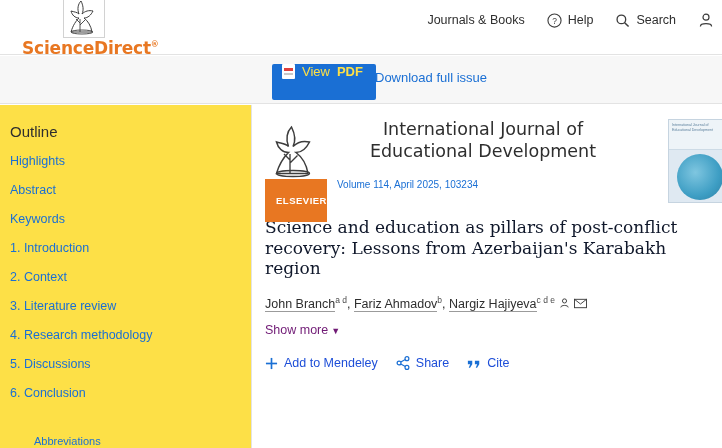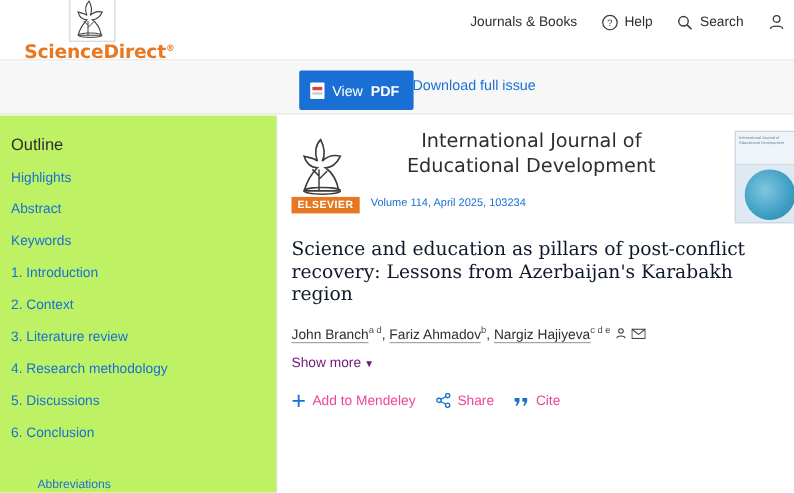--- a/index.html
+++ b/index.html
@@ -62,26 +62,26 @@
   .actionbar {
     position: absolute; top: 56px; left: 0;
     width: 722px; height: 48px;
     background: #f7f7f7;
     border-bottom: 1px solid #e3e3e3;
   }
   .viewpdf {
     position: absolute; left: 272px; top: 8px;
     height: 36px;
     background: #1a6fd4;
-    color: #ffffff;
+    color: #fde047;
     border: none;
     border-radius: 2px;
     padding: 0 13px 0 10px;
     font-size: 13px;
-    display: flex; align-items: center; gap: 7px;
+    display: flex; gap: 7px;
     cursor: pointer;
     font-family: "Liberation Sans", sans-serif;
   }
   .viewpdf .pdf-ico {
     width: 13px; height: 15px;
     background: #fff;
     border-radius: 1px;
     position: relative;
     display: inline-block;
   }
@@ -102,21 +102,21 @@
     position: absolute; left: 375px; top: 14px;
     font-size: 13px;
     color: #1a6fd4;
     cursor: pointer;
   }
 
   
   .sidebar {
     position: absolute; top: 105px; left: 0;
     width: 252px; height: 343px;
-    background: #bef264;
+    background: #fde047;
     border-right: 1px solid #e3e3e3;
     padding-top: 18px;
   }
   .outline-title {
     font-size: 15px;
     color: #2e2e2e;
     margin: 0 0 14px 10px;
   }
   .outline-item {
     font-size: 12.5px;
@@ -146,23 +146,24 @@
   .elsevier-logo .tree-box {
     width: 62px; height: 56px;
     display: flex; align-items: center; justify-content: center;
   }
   .elsevier-logo .name {
     background: #e87722;
     color: #fff;
     font-size: 9.5px;
     font-weight: bold;
     letter-spacing: 0.5px;
-    padding: 2px 0;
+    padding: 16px 0;
     width: 62px;
     font-family: "Liberation Sans", sans-serif;
+    text-align: right;
   }
   .journal-title {
     position: absolute; left: 84px; top: 2px;
     width: 292px;
     text-align: center;
     font-family: "DejaVu Sans", sans-serif;
     font-size: 17.5px;
     color: #2e2e2e;
     line-height: 1.25;
     font-weight: normal;
@@ -226,21 +227,21 @@
     font-size: 12.5px;
     color: #701a75;
     cursor: pointer;
     display: inline-block;
   }
   .showmore .chev { font-size: 9px; margin-left: 3px; }
   .actionrow {
     margin: 18px 12px 0 12px;
     display: flex; align-items: center; gap: 18px;
     font-size: 12.5px;
-    color: #ec4899;
+    color: #1d4ed8;
   }
   .actionrow .act {
     display: flex; align-items: center; gap: 6px;
     cursor: pointer;
   }
   .sidebar-partial {
     position: absolute; left: 10px; top: 330px;
     font-size: 11px; color: #1a6fd4;
     overflow: hidden; height: 10px; margin-left: 24px;
   }

